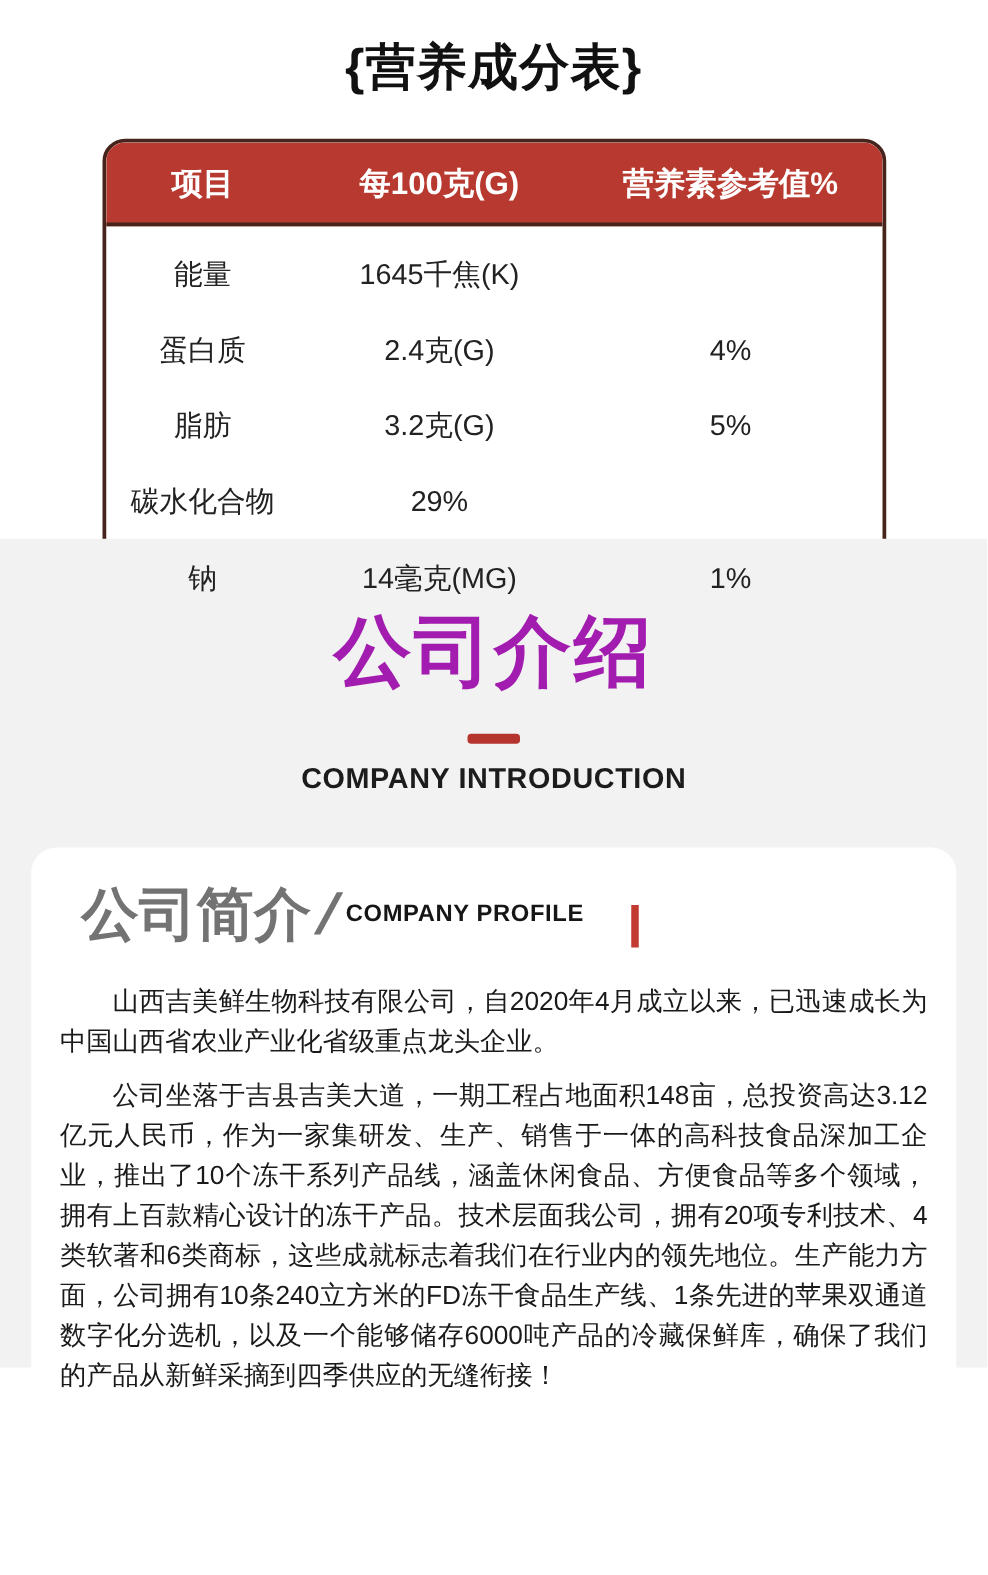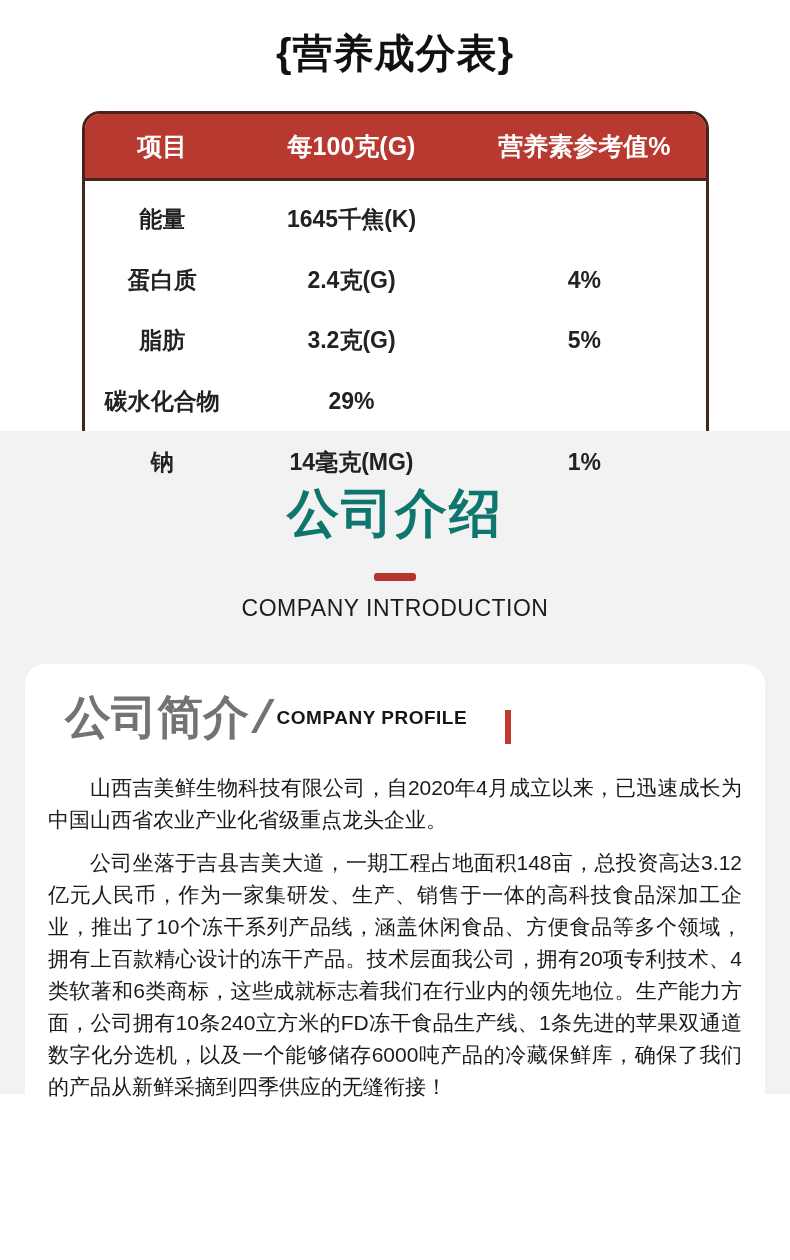--- a/index.html
+++ b/index.html
@@ -49,21 +49,20 @@
     color: #ffffff;
     font-size: 25px;
     font-weight: 700;
   }
   .nutri-body {
     height: calc(100% - 67px);
     display: grid;
     grid-template-rows: repeat(5, 1fr);
     padding: 8px 0 22px;
     box-sizing: border-box;
-    font-weight: bold;
   }
   .nutri-row {
     display: grid;
     grid-template-columns: 25% 36% 39%;
     align-items: center;
   }
   .nutri-row .cell {
     text-align: center;
     font-size: 23px;
     color: #222222;
@@ -71,37 +70,37 @@
 
   
   .section-intro {
     height: 663px;
     background: #f1f2f1;
     box-sizing: border-box;
   }
   .intro-title {
     padding-top: 48px;
     text-align: center;
-    font-size: 52px;
+    font-size: 62px;
     font-weight: 900;
     letter-spacing: 2px;
-    color: #0f766e;
+    color: #a21caf;
   }
   .intro-divider {
     width: 42px;
     height: 8px;
     border-radius: 3px;
     background: #b6342e;
     margin: 24px auto 0;
   }
   .intro-subtitle {
     margin-top: 14px;
     text-align: center;
     font-size: 23px;
-    font-weight: 400;
+    font-weight: 700;
     letter-spacing: 0.5px;
     color: #1c1c1c;
   }
   .profile-card {
     margin: 42px 25px 0;
     height: 440px;
     box-sizing: border-box;
     background: #ffffff;
     border-radius: 20px 20px 0 0;
     padding: 34px 12px 0;

